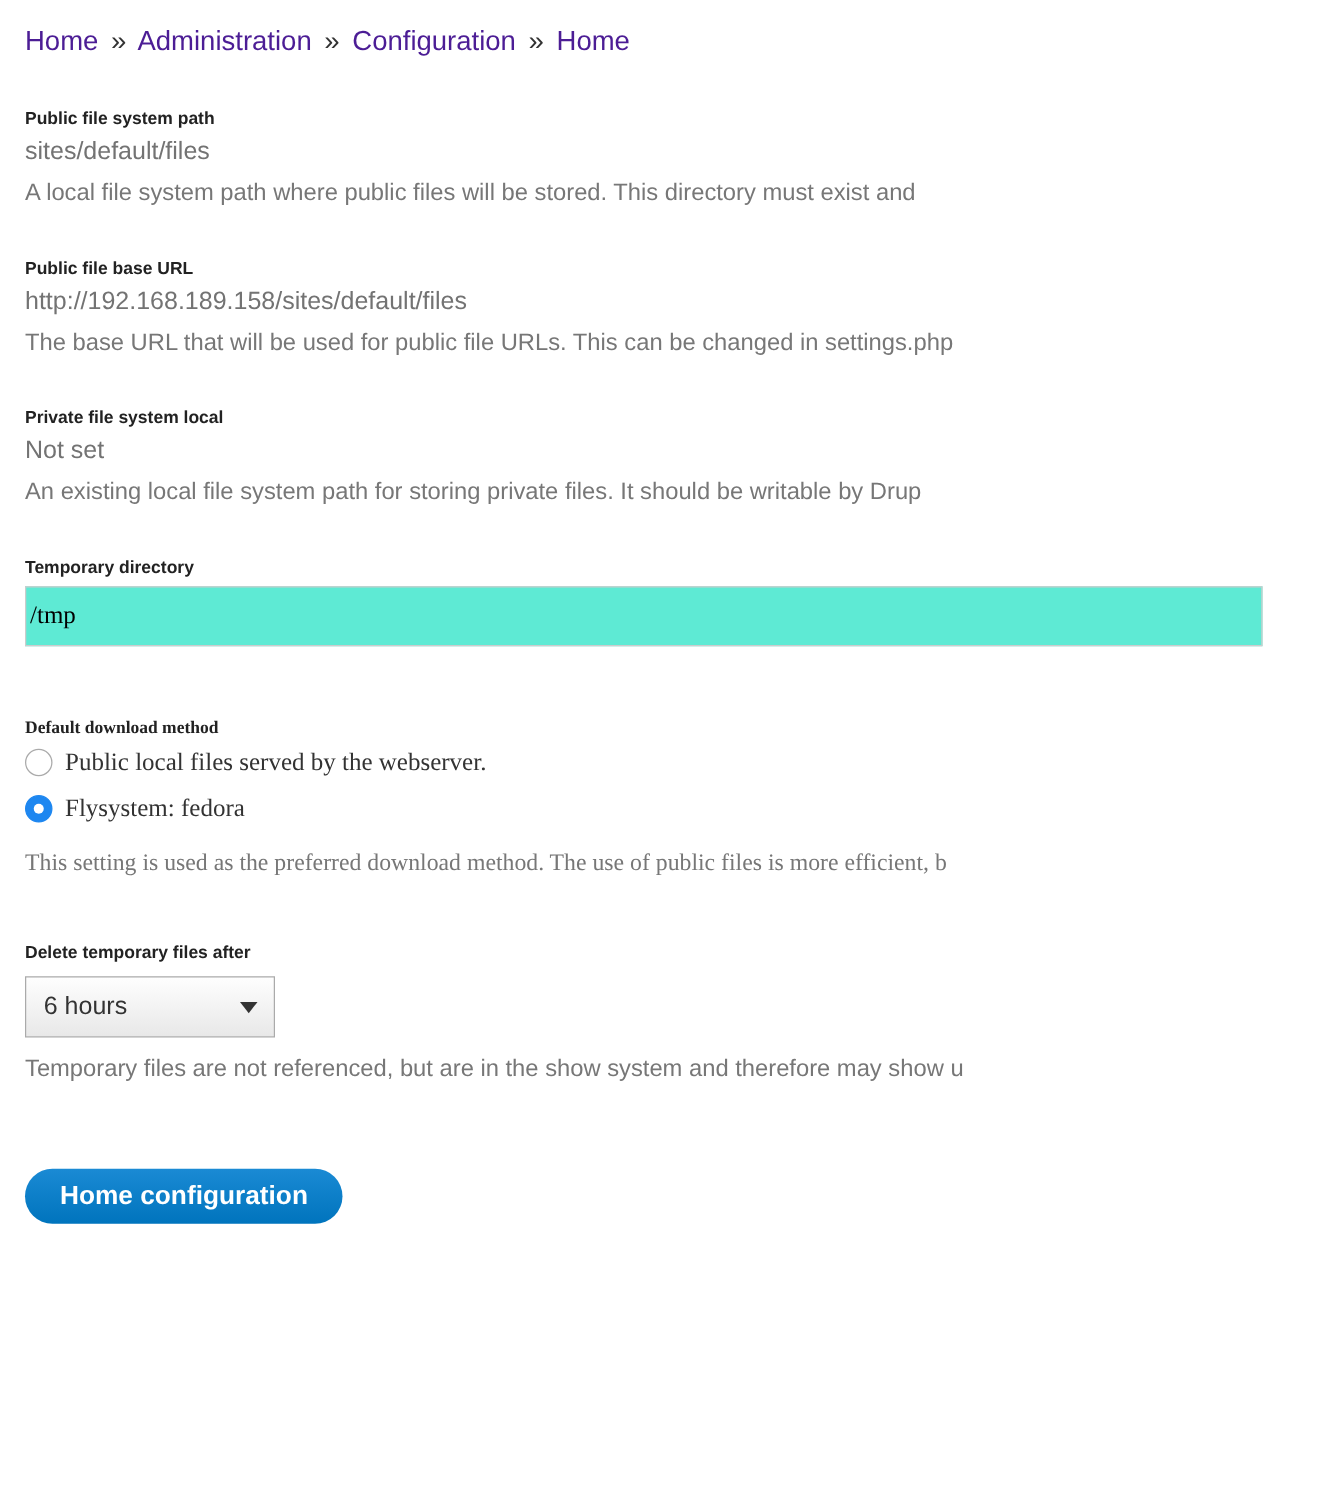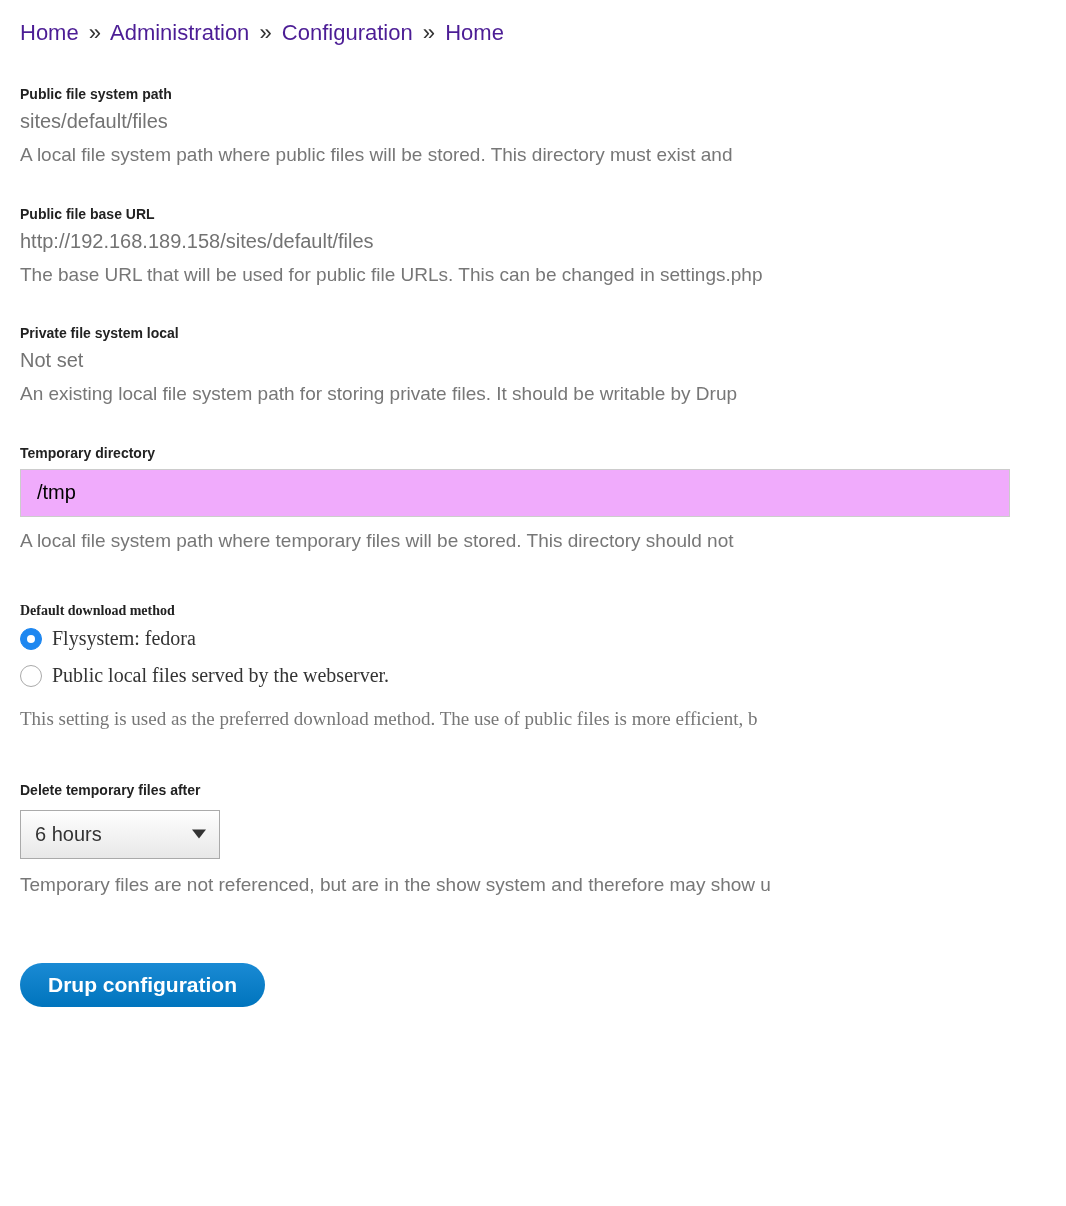--- a/index.html
+++ b/index.html
@@ -43,25 +43,26 @@
     .field-description {
       font-size: 19px;
       color: #777;
       line-height: 1.5;
       white-space: nowrap;
       overflow: hidden;
     }
     .text-input {
       width: 990px;
       height: 48px;
-      padding: 6px 16px;
+      padding: 6px 3px;
       font-size: 20px;
       border: 1px solid #ccc;
-      background: #f0abfc;
+      background: #5eead4;
       margin-bottom: 10px;
+      font-family: Liberation Serif, serif;
     }
     .radio-group {
       margin-top: 8px;
       margin-bottom: 18px;
     }
     .radio-option {
       display: flex;
       align-items: center;
       margin-bottom: 14px;
       font-size: 20px;
@@ -157,45 +158,44 @@
 
 <div class="field-group">
   <div class="field-label">Private file system local</div>
   <div class="field-value">Not set</div>
   <div class="field-description">An existing local file system path for storing private files. It should be writable by Drup</div>
 </div>
 
 <div class="field-group">
   <div class="field-label">Temporary directory</div>
   <input type="text" class="text-input" value="/tmp" style="">
-  <div class="field-description">A local file system path where temporary files will be stored. This directory should not </div>
 </div>
 
 <div class="field-group" style="margin-top:48px;font-family:Liberation Serif, serif;">
   <div class="field-label">Default download method</div>
   <div class="radio-group">
     <div class="radio-option">
+      <span class="radio-circle"></span>
+      <span>Public local files served by the webserver.</span>
+    </div>
+    <div class="radio-option">
       <span class="radio-circle selected"></span>
       <span>Flysystem: fedora</span>
-    </div>
-    <div class="radio-option">
-      <span class="radio-circle"></span>
-      <span>Public local files served by the webserver.</span>
     </div>
   </div>
   <div class="field-description">This setting is used as the preferred download method. The use of public files is more efficient, b</div>
 </div>
 
 <div class="field-group" style="margin-top:48px;">
   <div class="field-label">Delete temporary files after</div>
   <div class="select-wrapper">
     <div class="select-box">
       <span>6 hours</span>
     </div>
     <span class="select-arrow"></span>
   </div>
   <div class="field-description">Temporary files are not referenced, but are in the show system and therefore may show u</div>
 </div>
 
-<button class="save-button">Drup configuration</button>
+<button class="save-button">Home configuration</button>
 
 
 
 
 </body></html>

